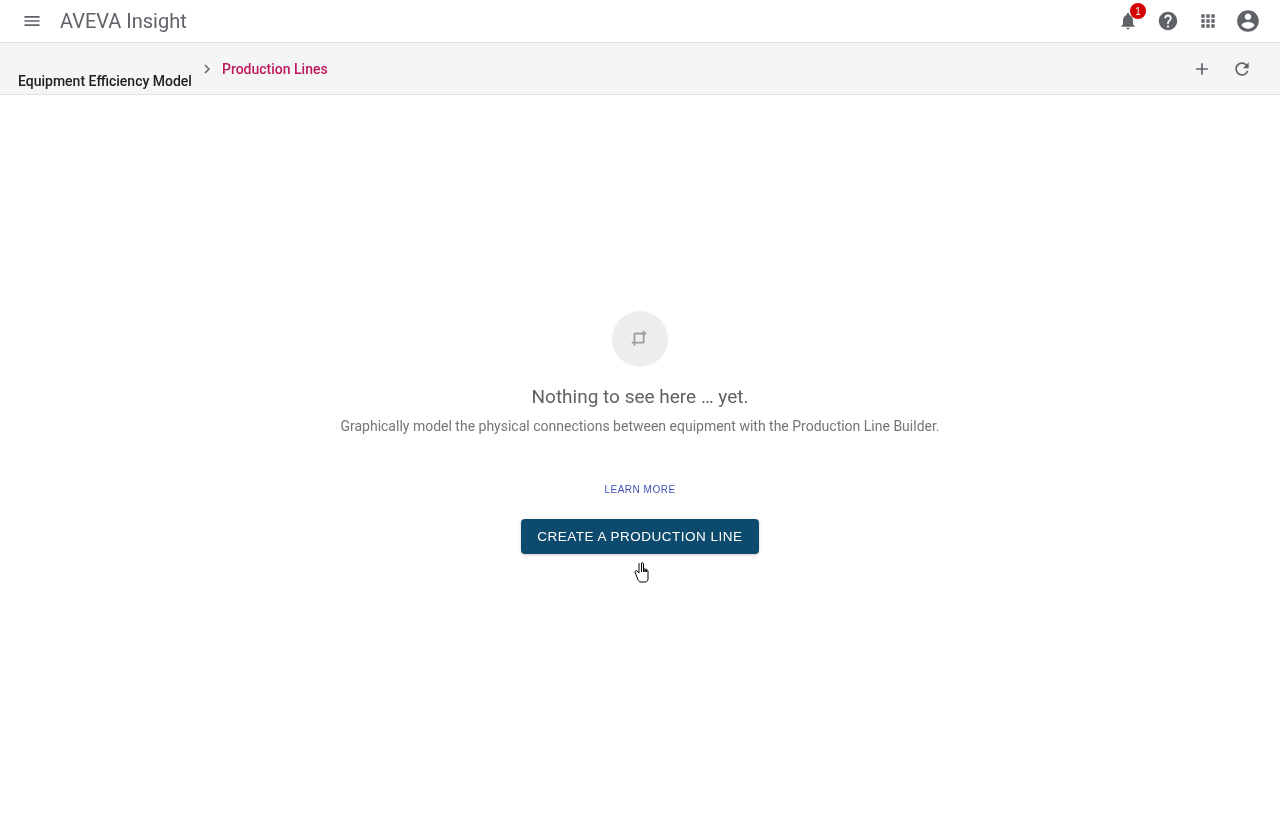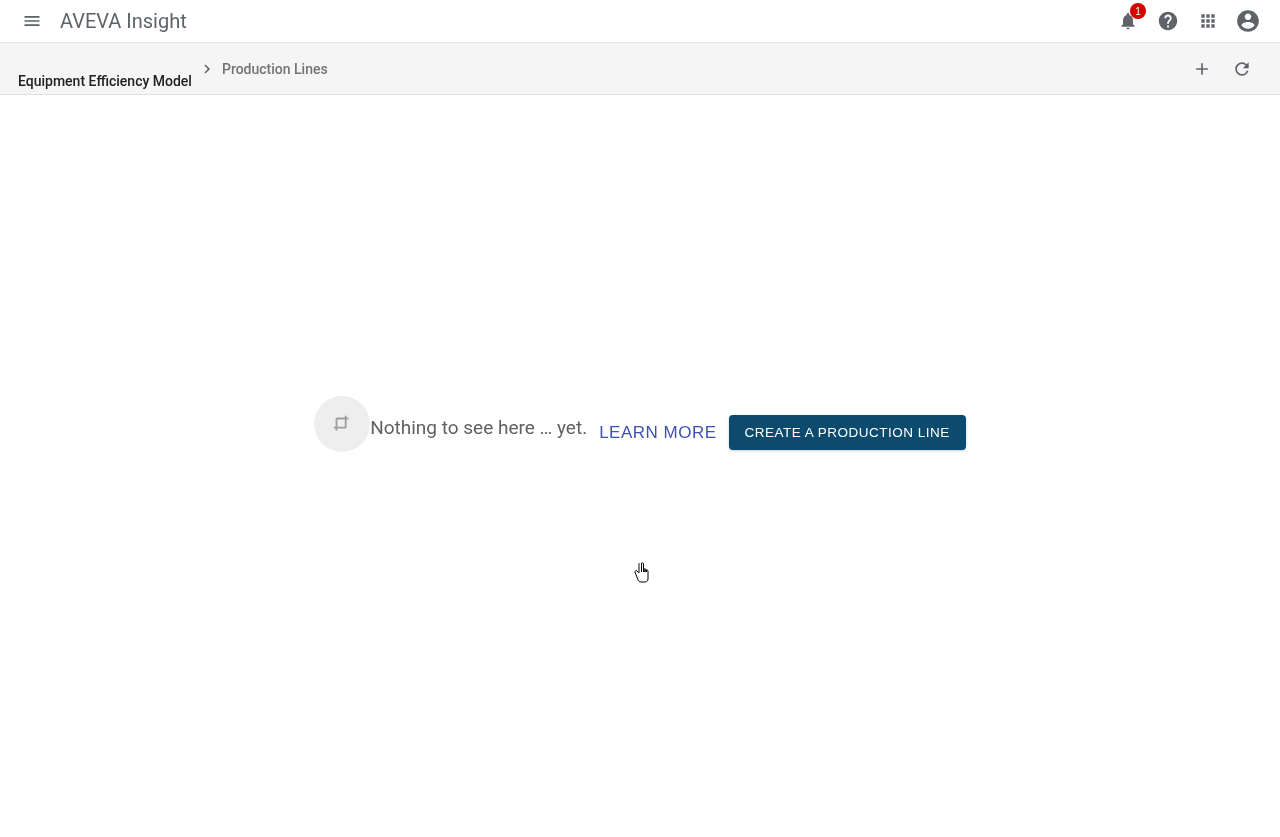--- a/index.html
+++ b/index.html
@@ -70,31 +70,31 @@
     }
     .chevron {
       margin: 0 6px;
       color: #5f6368;
       display: inline-flex;
       align-items: center;
     }
     .breadcrumb-leaf {
       font-size: 14px;
       font-weight: 500;
-      color: #737373;
+      color: #be185d;
       cursor: pointer;
     }
     .sub-bar-actions {
       display: flex;
       align-items: center;
     }
     .main-area {
       height: calc(100% - 102px);
       display: flex;
-      flex-direction: row;
+      flex-direction: column;
       align-items: center;
       justify-content: center;
       text-align: center;
       padding-bottom: 60px;
     }
     .hero-icon {
       width: 56px;
       height: 56px;
       border-radius: 50%;
       background: #eeeeee;
@@ -109,21 +109,21 @@
       font-weight: 400;
       color: #616161;
       margin-bottom: 10px;
     }
     .hero-sub {
       font-size: 14px;
       color: #757575;
       margin-bottom: 26px;
     }
     .learn-more {
-      font-size: 17px;
+      font-size: 10px;
       font-weight: 500;
       color: #3f51b5;
       text-transform: uppercase;
       letter-spacing: 0.5px;
       background: none;
       border: none;
       cursor: pointer;
       padding: 8px 12px;
       margin-bottom: 16px;
       margin-top: 16px;
@@ -208,19 +208,20 @@
 <div class="main-area">
   <div class="hero-icon">
     <svg viewBox="0 0 24 24" width="22" height="22" fill="currentColor">
       <path d="M16 9V7H8v8H6V7c0-1.1.9-2 2-2h8v2h-2v2h2zm2 10h-2v-2H8v-2h8c1.1 0 2 .9 2 2v2zM7 3H5v2H3v2h2v2h2V7h2V5H7V3zm10 18h2v-2h2v-2h-2v-2h-2v2h-2v2h2v2z" opacity="0"></path>
       <path d="M7 17h8c1.1 0 2-.9 2-2V7h2V5h-2V3h-2v2H7c-1.1 0-2 .9-2 2v8H3v2h2v2h2v-2zm0-10h8v8H7V7z"></path>
       <path d="M19 19h-2v2h2v-2zM5 5H3v2h2V5z" opacity="0"></path>
       <path d="M16 18v3h2v-3h3v-2h-3v-3h-2v3h-3v2h3z" transform="translate(-1 -1) scale(0.4) translate(28 30)" opacity="0"></path>
     </svg>
   </div>
   <div class="hero-title">Nothing to see here … yet.</div>
+  <div class="hero-sub">Graphically model the physical connections between equipment with the Production Line Builder.</div>
   <button class="learn-more">Learn More</button>
   <button class="primary-btn">Create a Production Line</button>
 </div>
 
 <svg class="cursor-overlay" width="18" height="22" viewBox="0 0 18 22">
   <path d="M6 1 C6 1 6 11 6 11 L4 9 C3 8 2 9 2 10 L5 18 C5.5 19 6.5 20 8 20 L12 20 C14 20 15 18.5 15 17 L15 9 C15 8 14 8 13.5 8.5 L13.5 10 L13.5 8 C13.5 7 12.5 7 12 7.5 L12 10 L12 7.5 C12 6.5 11 6.5 10.5 7 L10.5 10 L10.5 2 C10.5 1 9.5 0.5 8.5 1 L8.5 10" fill="#ffffff" stroke="#000000" stroke-width="1"></path>
 </svg>
 
 </body></html>

